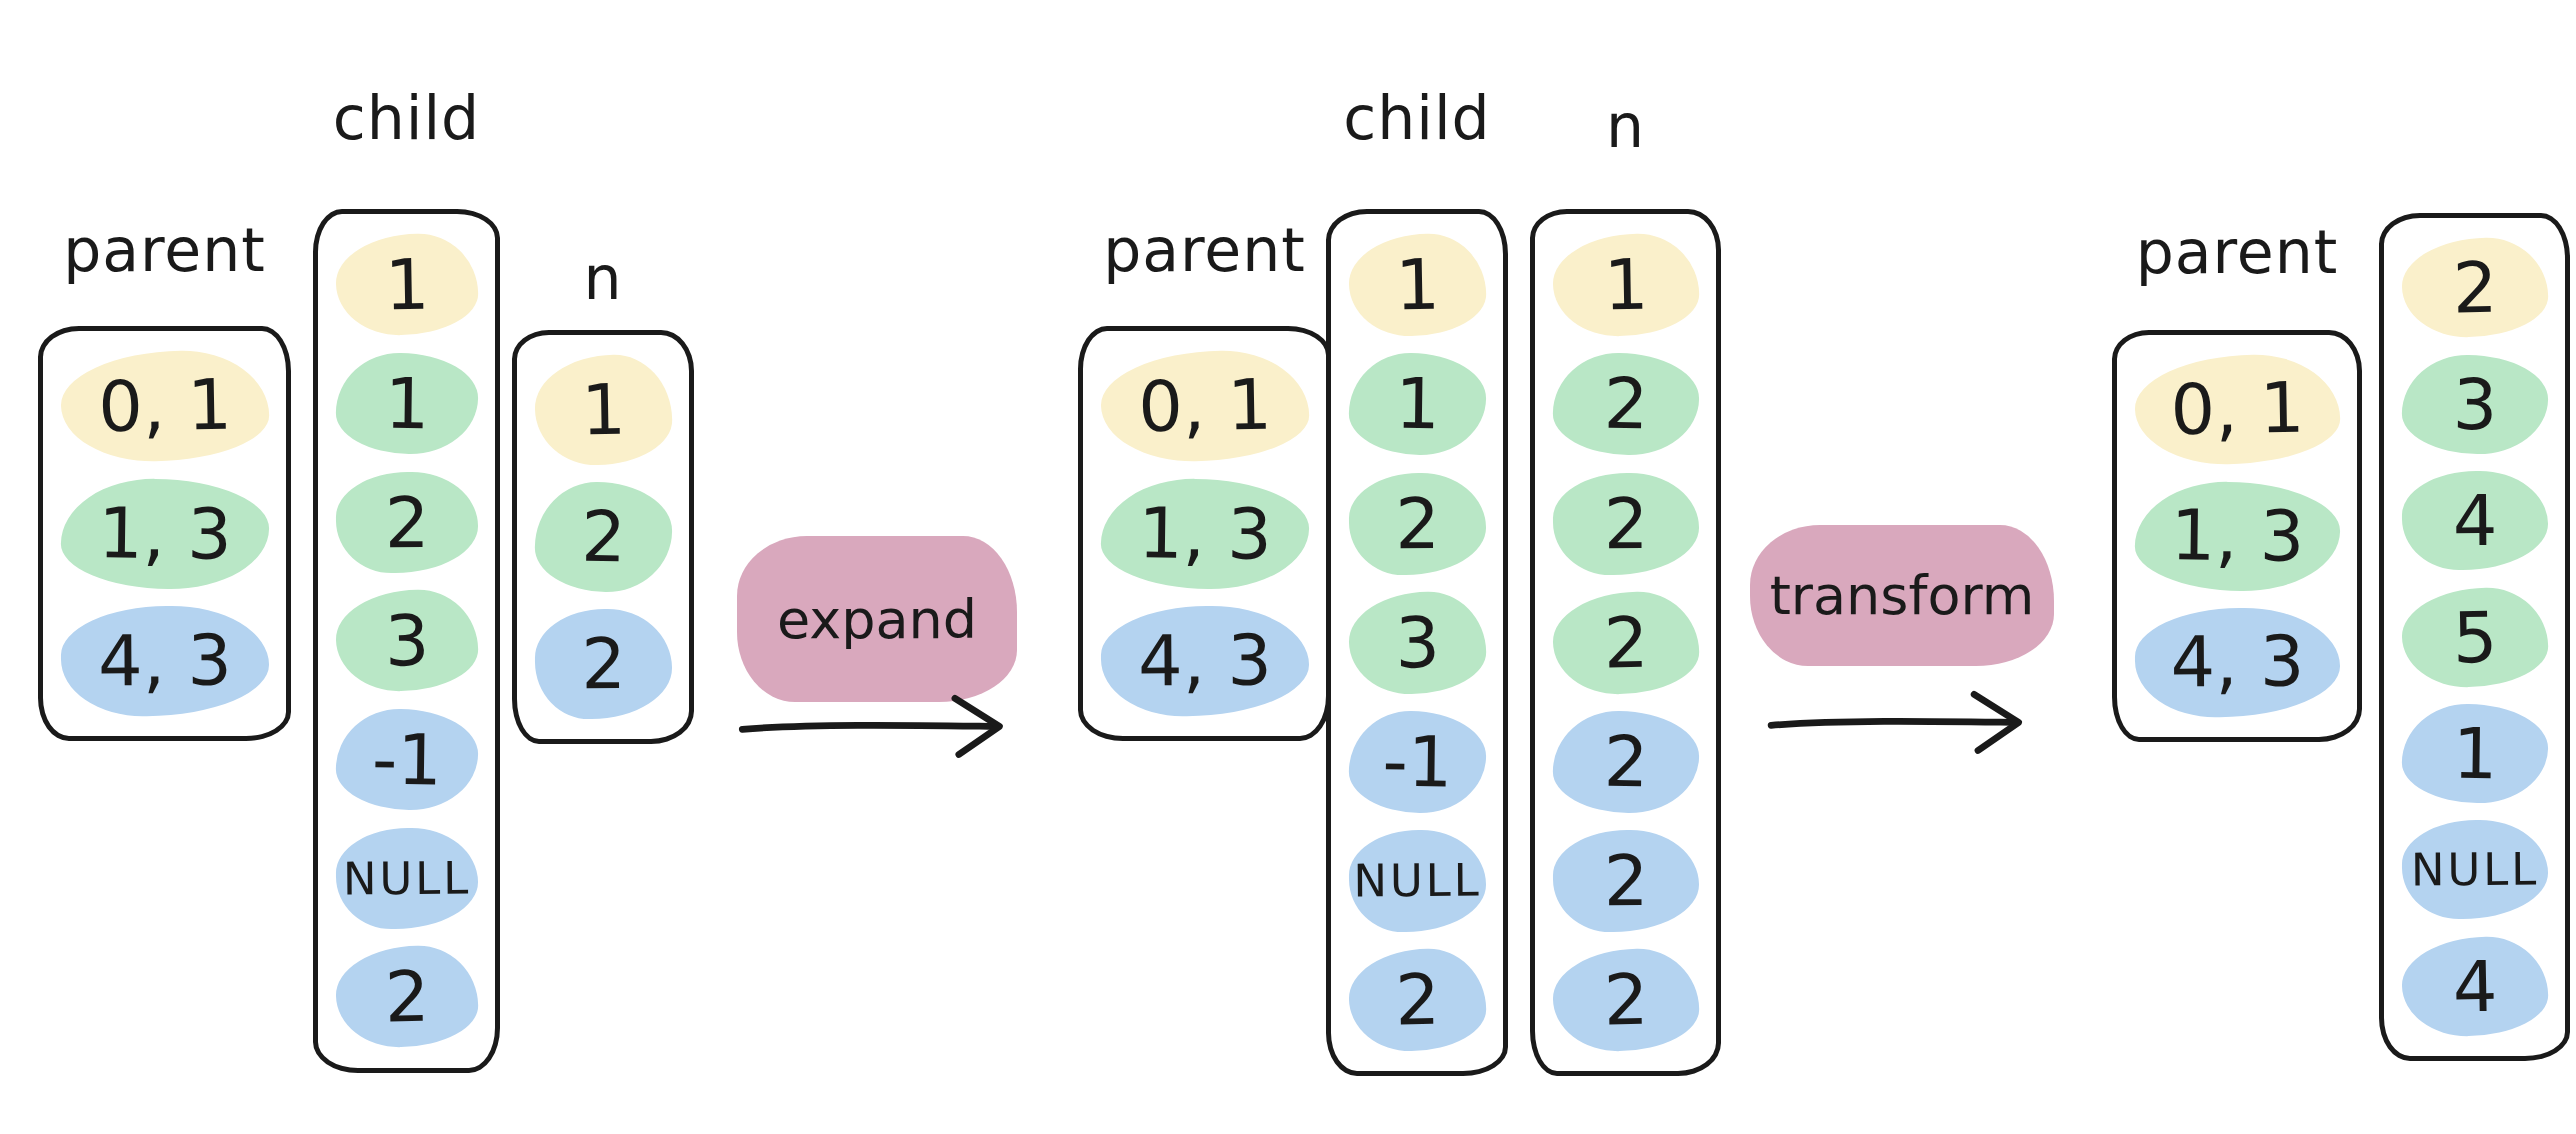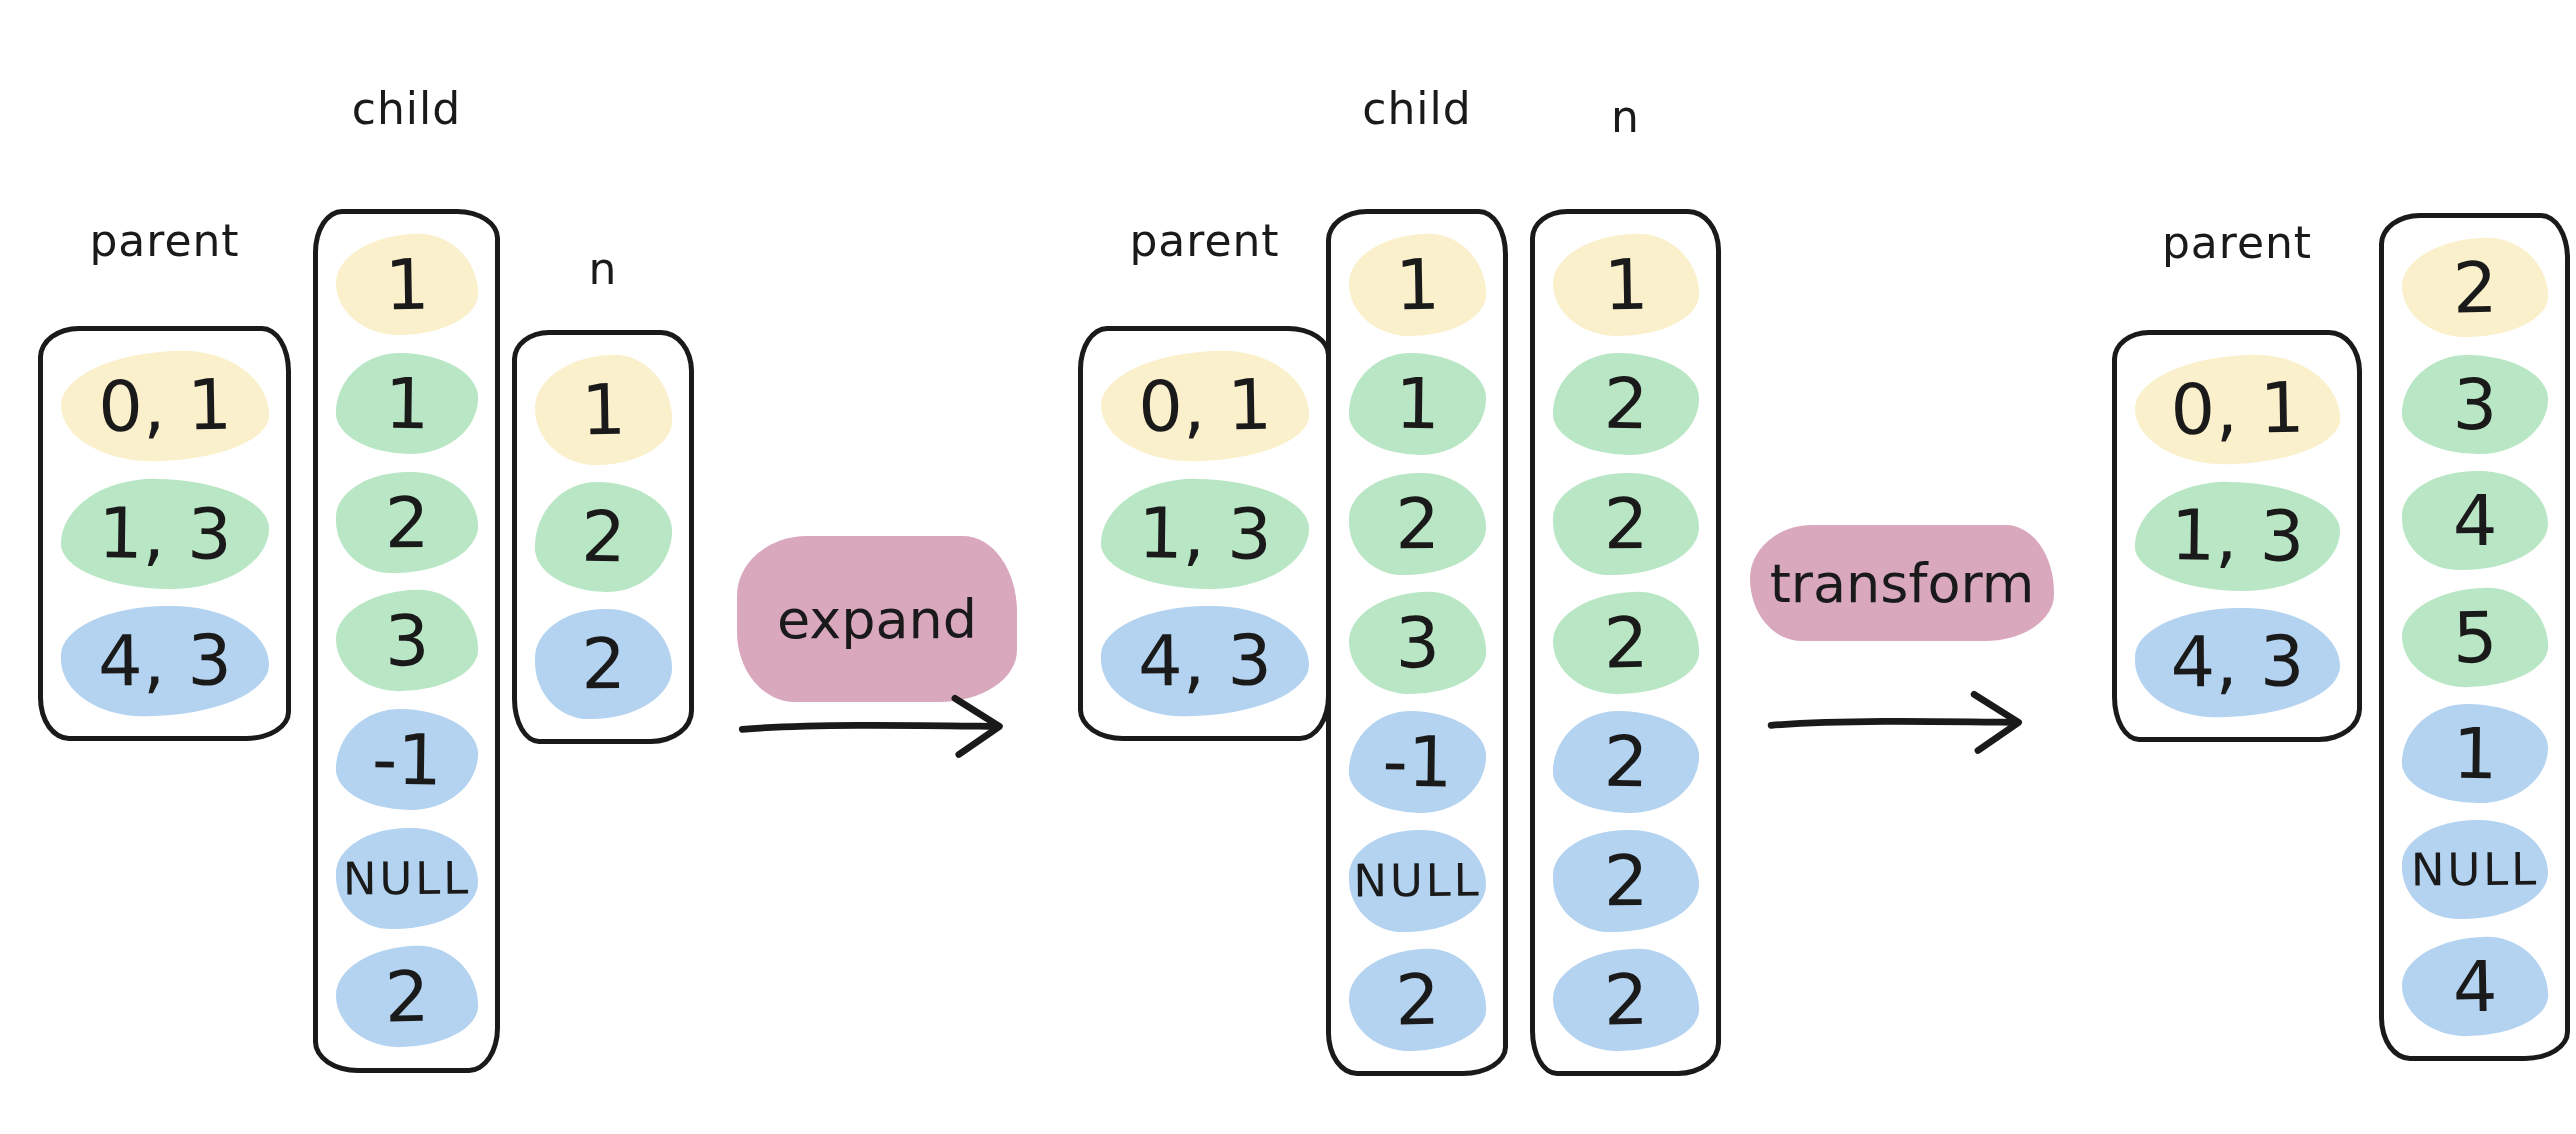--- a/index.html
+++ b/index.html
@@ -1,21 +1,21 @@
 <!DOCTYPE html>
 <html style="--yellow: #faf0cb; --green: #b9e7c6; --blue: #b4d3f0; --pink: #d9a8bd; --ink: #1a1a1a;"><head>
 <meta charset="utf-8">
 <style>
   html,body{margin:0;padding:0;background:#ffffff;}
   .canvas{
     position:relative;width:2576px;height:1135px;background:#ffffff;overflow:hidden;
     font-family:"DejaVu Sans",sans-serif;color:var(--ink,#1a1a1a);
   }
   .col-label{
-    position:absolute;text-align:center;font-size:44px;line-height:1.1;
+    position:absolute;text-align:center;font-size:60px;line-height:1.1;
     color:var(--ink);letter-spacing:1px;white-space:nowrap;
   }
   .table{
     position:absolute;box-sizing:border-box;background:#fff;
     border:5.8px solid var(--ink);
     display:flex;flex-direction:column;justify-content:space-evenly;
     padding:11.6px 0;
   }
   .table.r1{border-radius:41px 29px 45px 31px / 31px 45px 29px 43px;}
   .table.r2{border-radius:29px 43px 31px 45px / 43px 29px 45px 31px;}
@@ -97,21 +97,21 @@
   <div class="table r3" style="left:1530px;top:209px;width:191px;height:867px;">
       <div class="cell c-yellow">1</div>
       <div class="cell c-green">2</div>
       <div class="cell c-green">2</div>
       <div class="cell c-green">2</div>
       <div class="cell c-blue">2</div>
       <div class="cell c-blue">2</div>
       <div class="cell c-blue">2</div>
     </div>
 
-  <div class="pill" style="left:1750px;top:525px;width:304px;height:116px;">transform</div>
+  <div class="pill" style="left:1750px;top:525px;width:304px;height:141px;">transform</div>
   <svg class="arrow" style="left:1765px;top:677px;" width="281" height="87" viewBox="0 0 290 90">
     <path d="M6 50 C 78 44, 185 46, 258 47"></path>
     <path d="M216 18 L 262 47 L 220 76"></path>
   </svg>
 
   <div class="col-label" style="left:2112px;top:219px;width:250px;">parent</div>
   <div class="table r3" style="left:2112px;top:330px;width:250px;height:412px;">
       <div class="cell c-yellow">0, 1</div>
       <div class="cell c-green">1, 3</div>
       <div class="cell c-blue">4, 3</div>

